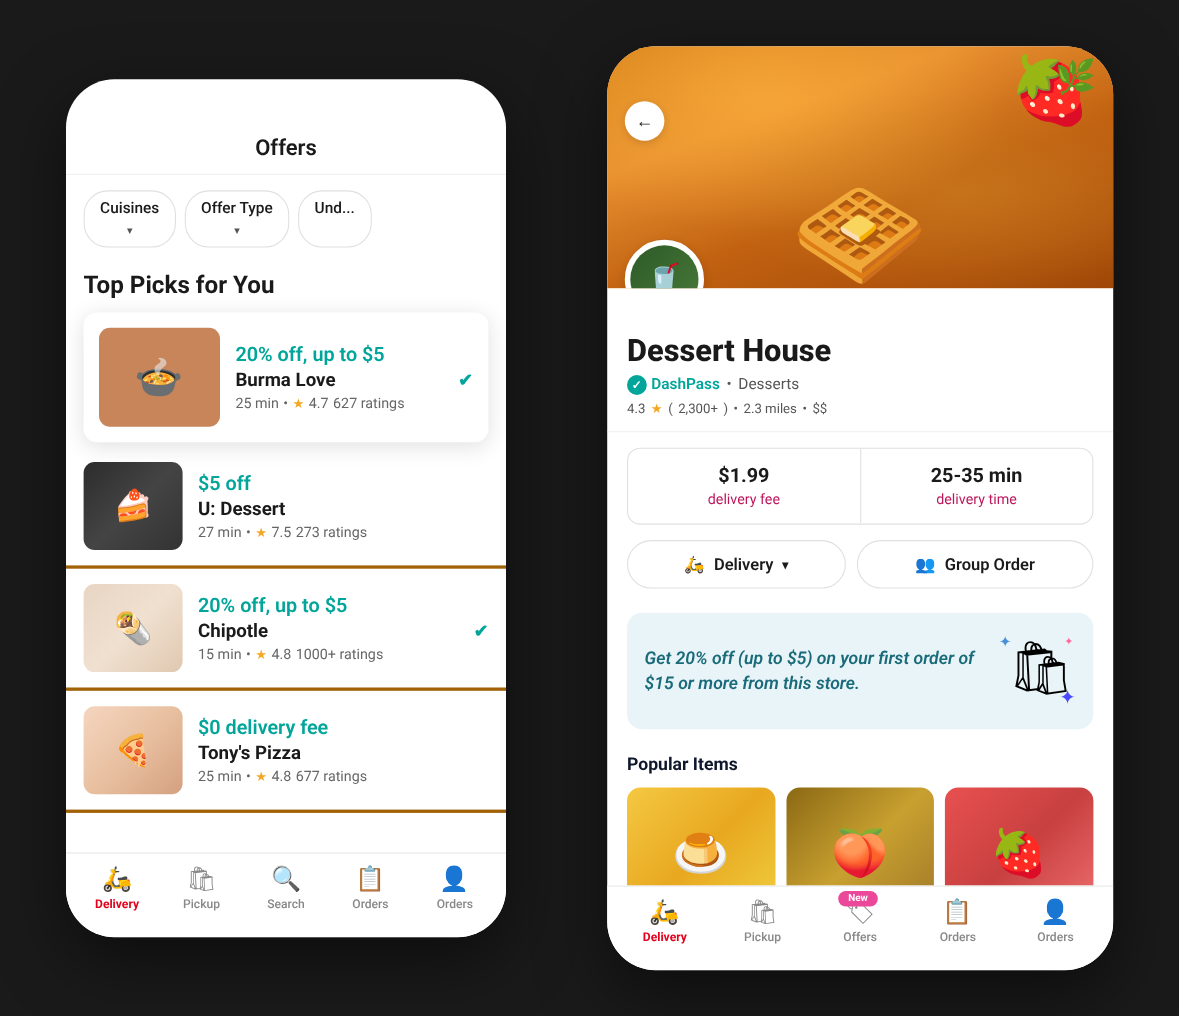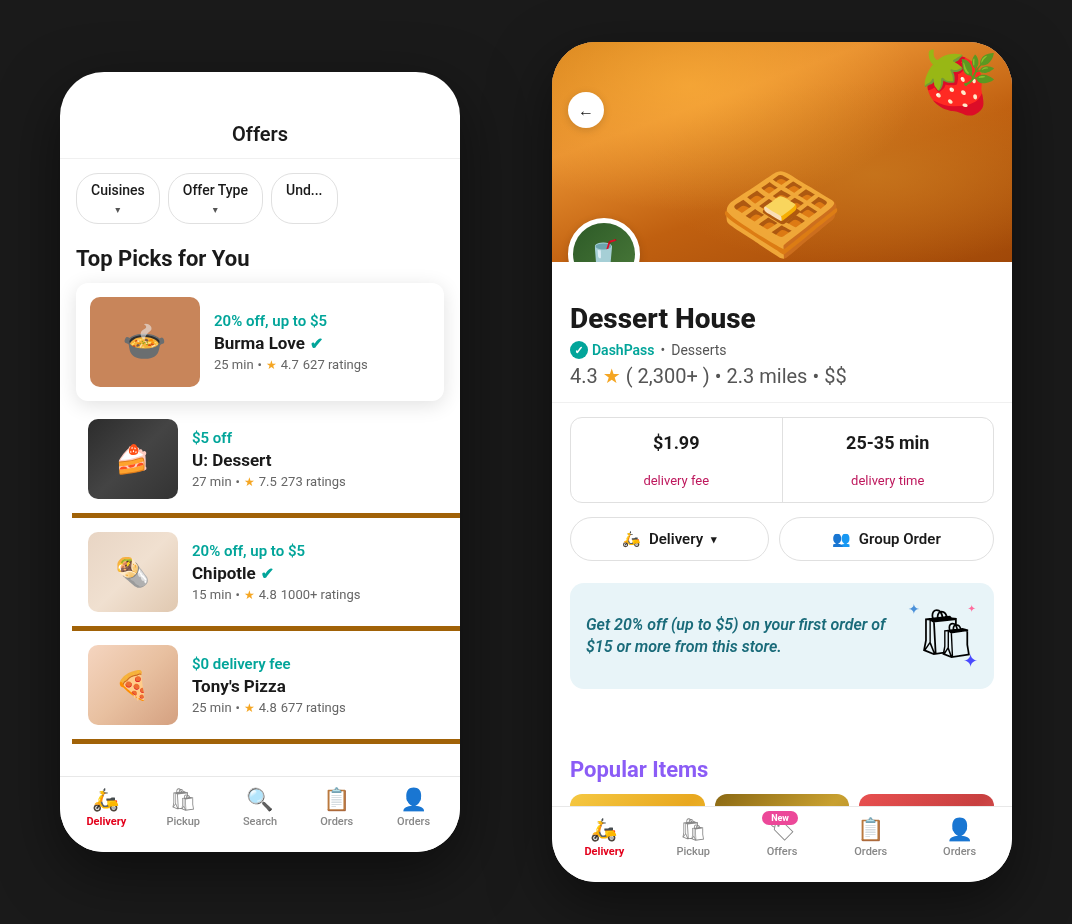--- a/index.html
+++ b/index.html
@@ -108,22 +108,21 @@
       overflow: hidden;
       flex-shrink: 0;
       background: #c8855a;
     }
 
     .restaurant-card {
       display: flex;
       align-items: center;
       gap: 14px;
       padding: 14px 16px;
-      border-bottom: 5px solid #a16207;
-      margin-left: 12px;
+      border-bottom: 3px solid #a16207;
     }
     .restaurant-card .food-img {
       width: 90px;
       height: 80px;
       border-radius: 10px;
       overflow: hidden;
       flex-shrink: 0;
     }
 
     
@@ -174,32 +173,33 @@
       left: 50%;
       transform: translate(-50%, -50%);
       font-size: 28px;
     }
 
     .restaurant-info {
       flex: 1;
     }
     .offer-label {
       color: #02a59a;
-      font-size: 15px;
+      font-size: 18px;
       font-weight: 600;
       margin-bottom: 3px;
     }
     .restaurant-name {
       font-size: 17px;
       font-weight: 700;
       color: #1a1a1a;
       display: flex;
       align-items: center;
       gap: 5px;
       margin-bottom: 4px;
+      justify-content: space-between;
     }
     .verified-badge {
       color: #02a59a;
       font-size: 16px;
     }
     .restaurant-meta {
       font-size: 13px;
       color: #666;
       display: flex;
       align-items: center;
@@ -345,21 +345,21 @@
       display: flex;
       align-items: center;
       justify-content: center;
       color: #fff;
       font-size: 11px;
     }
     .rating-row {
       display: flex;
       align-items: center;
       gap: 5px;
-      font-size: 20px;
+      font-size: 12px;
       color: #555;
     }
     .star-yellow { color: #f5a623; }
 
     
     .delivery-boxes {
       display: flex;
       gap: 0;
       border: 1.5px solid #e0e0e0;
       border-radius: 12px;
@@ -370,21 +370,21 @@
       flex: 1;
       padding: 14px;
       text-align: center;
       border-right: 1.5px solid #e0e0e0;
     }
     .delivery-box:last-child { border-right: none; }
     .delivery-box-value {
       font-size: 18px;
       font-weight: 700;
       color: #1a1a1a;
-      margin-bottom: 20px;
+      margin-bottom: 4px;
     }
     .delivery-box-label {
       font-size: 13px;
       color: #be185d;
     }
 
     
     .action-buttons {
       display: flex;
       gap: 10px;
@@ -457,25 +457,24 @@
     }
     .star-tl { top: 0; left: 0; }
     .star-br { bottom: 0; right: 0; font-size: 18px; color: #4a4aff; }
     .star-tr { top: 2px; right: 2px; font-size: 10px; color: #ff6b9d; }
 
     
     .popular-section {
       padding: 14px 18px 8px;
     }
     .popular-title {
-      font-size: 22px;
+      font-size: 16px;
       font-weight: 700;
-      color: #8b5cf6;
+      color: #0f172a;
       margin-bottom: 12px;
-      margin-top: 46px;
     }
     .popular-items-row {
       display: flex;
       gap: 10px;
     }
     .popular-item {
       flex: 1;
       height: 120px;
       border-radius: 12px;
       overflow: hidden;

